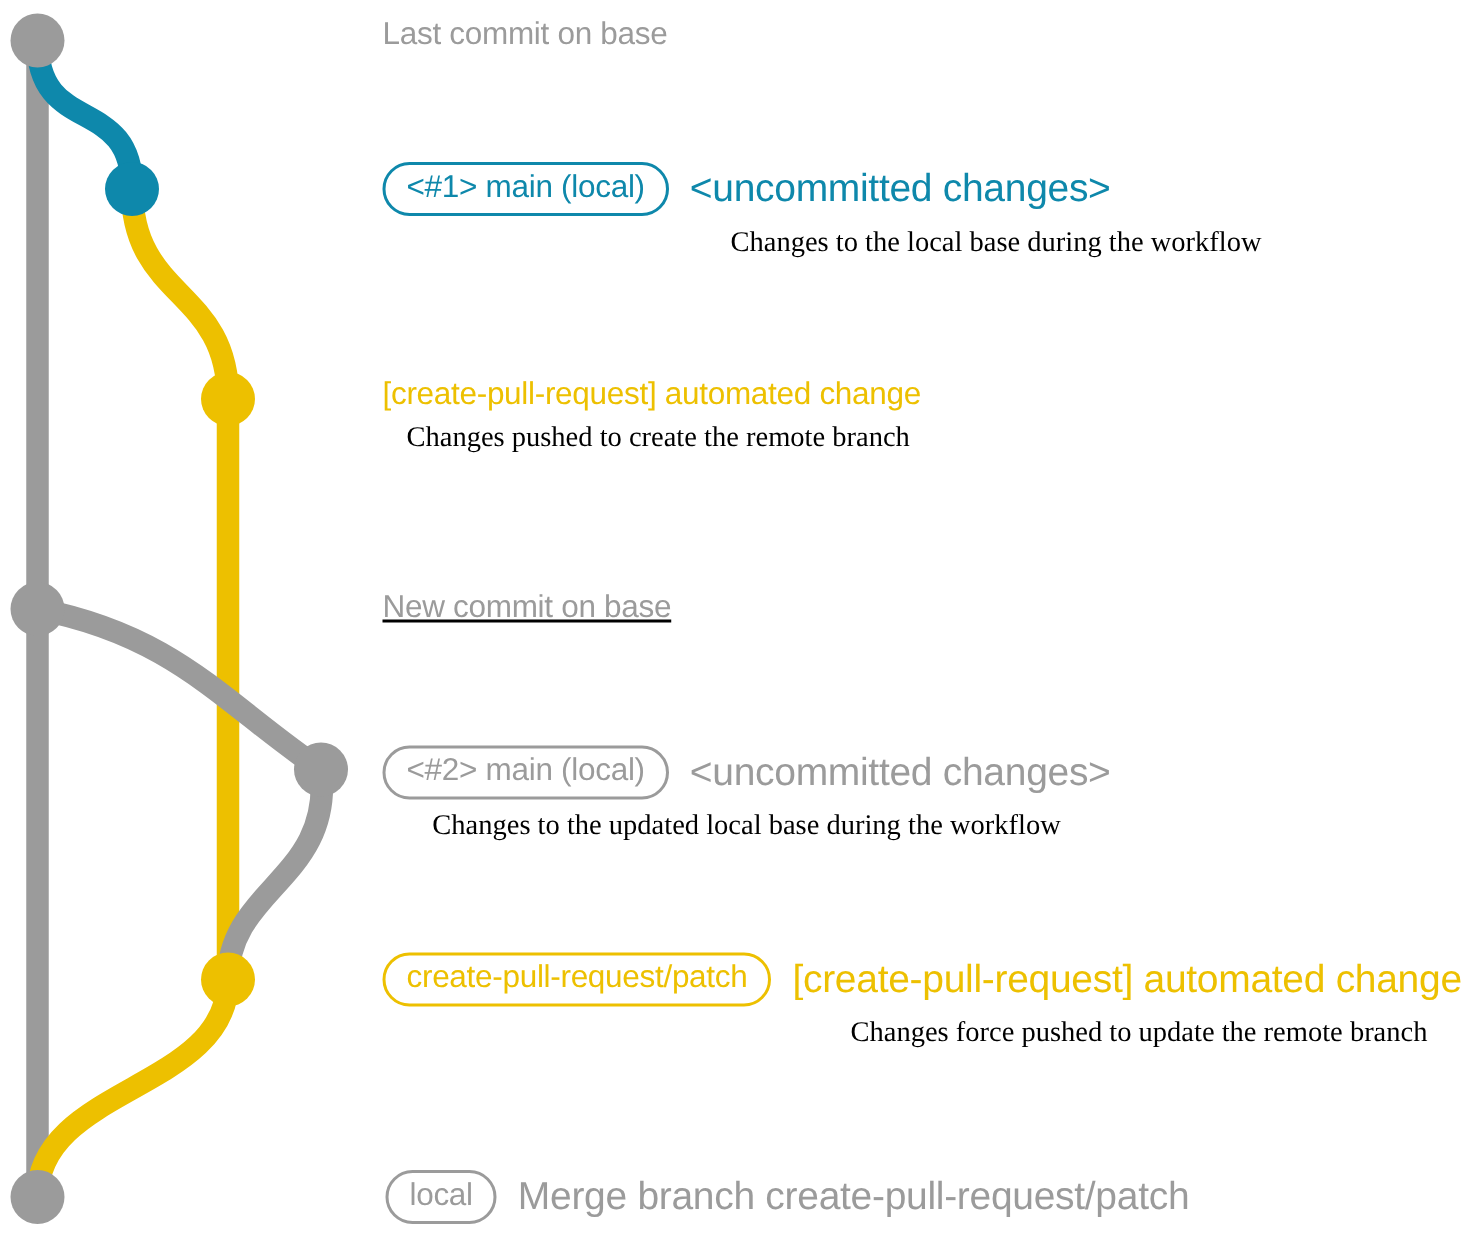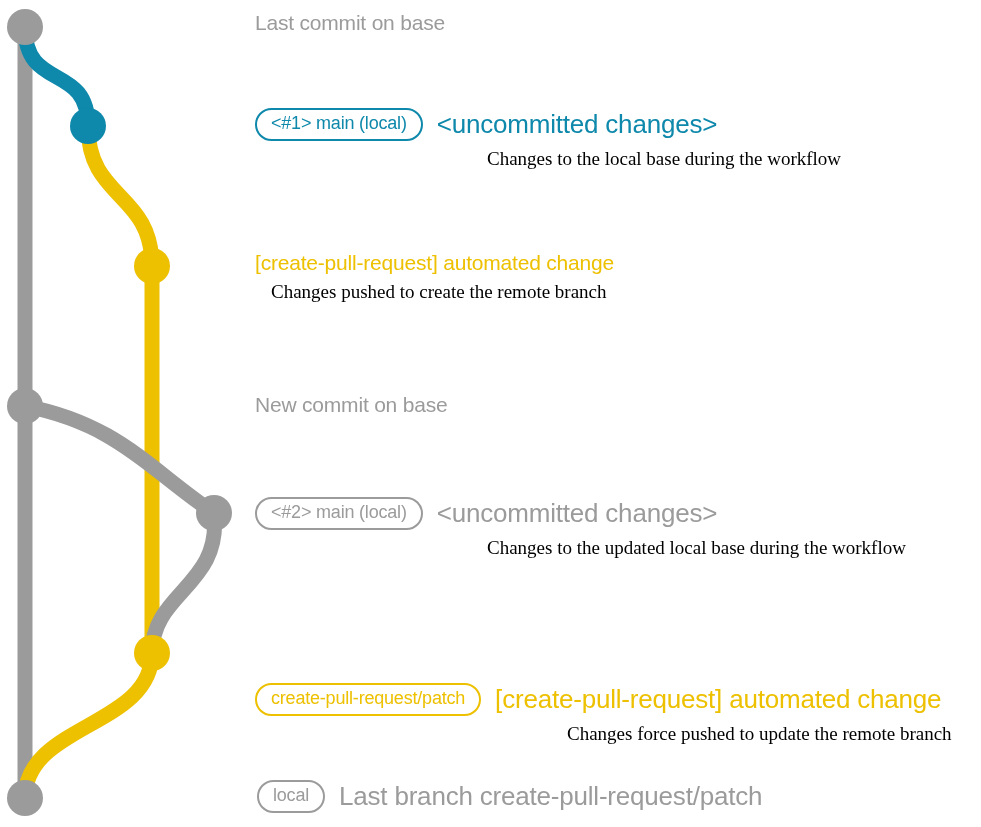--- a/index.html
+++ b/index.html
@@ -40,21 +40,21 @@
     display: flex;
     align-items: center;
     white-space: nowrap;
   }
 
   .pill {
     display: inline-block;
     border: 2px solid currentColor;
     border-radius: 20px;
     padding: 4px 14px 6px 14px;
-    font-size: 18px;
+    font-size: 21px;
     line-height: 1.05;
     letter-spacing: -0.2px;
     background: #ffffff;
   }
 
   .subject {
     font-size: 26px;
     letter-spacing: -0.2px;
     line-height: 1.05;
     margin-left: 14px;
@@ -123,42 +123,42 @@
     <div class="body-note" style="margin-left:232px;">Changes to the local base during the workflow</div>
   </div>
 
   <div class="entry" style="left:255px; top:252px;">
     <div class="entry-row">
       <span class="heading-only tone-yellow">[create-pull-request] automated change</span>
     </div>
     <div class="body-note" style="margin-left:16px;">Changes pushed to create the remote branch</div>
   </div>
 
-  <div class="entry" style="left:255px; top:394px;">
+  <div class="entry" style="left:255px; top:394px;text-decoration:underline;">
     <div class="entry-row">
       <span class="heading-only tone-gray">New commit on base</span>
     </div>
   </div>
 
   <div class="entry" style="left:255px; top:497px;">
     <div class="entry-row">
       <span class="pill tone-gray">&lt;#2&gt; main (local)</span>
       <span class="subject tone-gray">&lt;uncommitted changes&gt;</span>
     </div>
-    <div class="body-note" style="margin-left:232px;">Changes to the updated local base during the workflow</div>
+    <div class="body-note" style="text-align:center;">Changes to the updated local base during the workflow</div>
   </div>
 
-  <div class="entry" style="left:255px; top:635px;margin-top:48px;">
+  <div class="entry" style="left:255px; top:635px;">
     <div class="entry-row">
       <span class="pill tone-yellow">create-pull-request/patch</span>
       <span class="subject tone-yellow">[create-pull-request] automated change</span>
     </div>
     <div class="body-note" style="margin-left:312px;">Changes force pushed to update the remote branch</div>
   </div>
 
   <div class="entry" style="left:257px; top:780px;">
     <div class="entry-row">
       <span class="pill tone-gray">local</span>
-      <span class="subject tone-gray">Last branch create-pull-request/patch</span>
+      <span class="subject tone-gray">Merge branch create-pull-request/patch</span>
     </div>
   </div>
 
 </div>
 
 </body></html>

